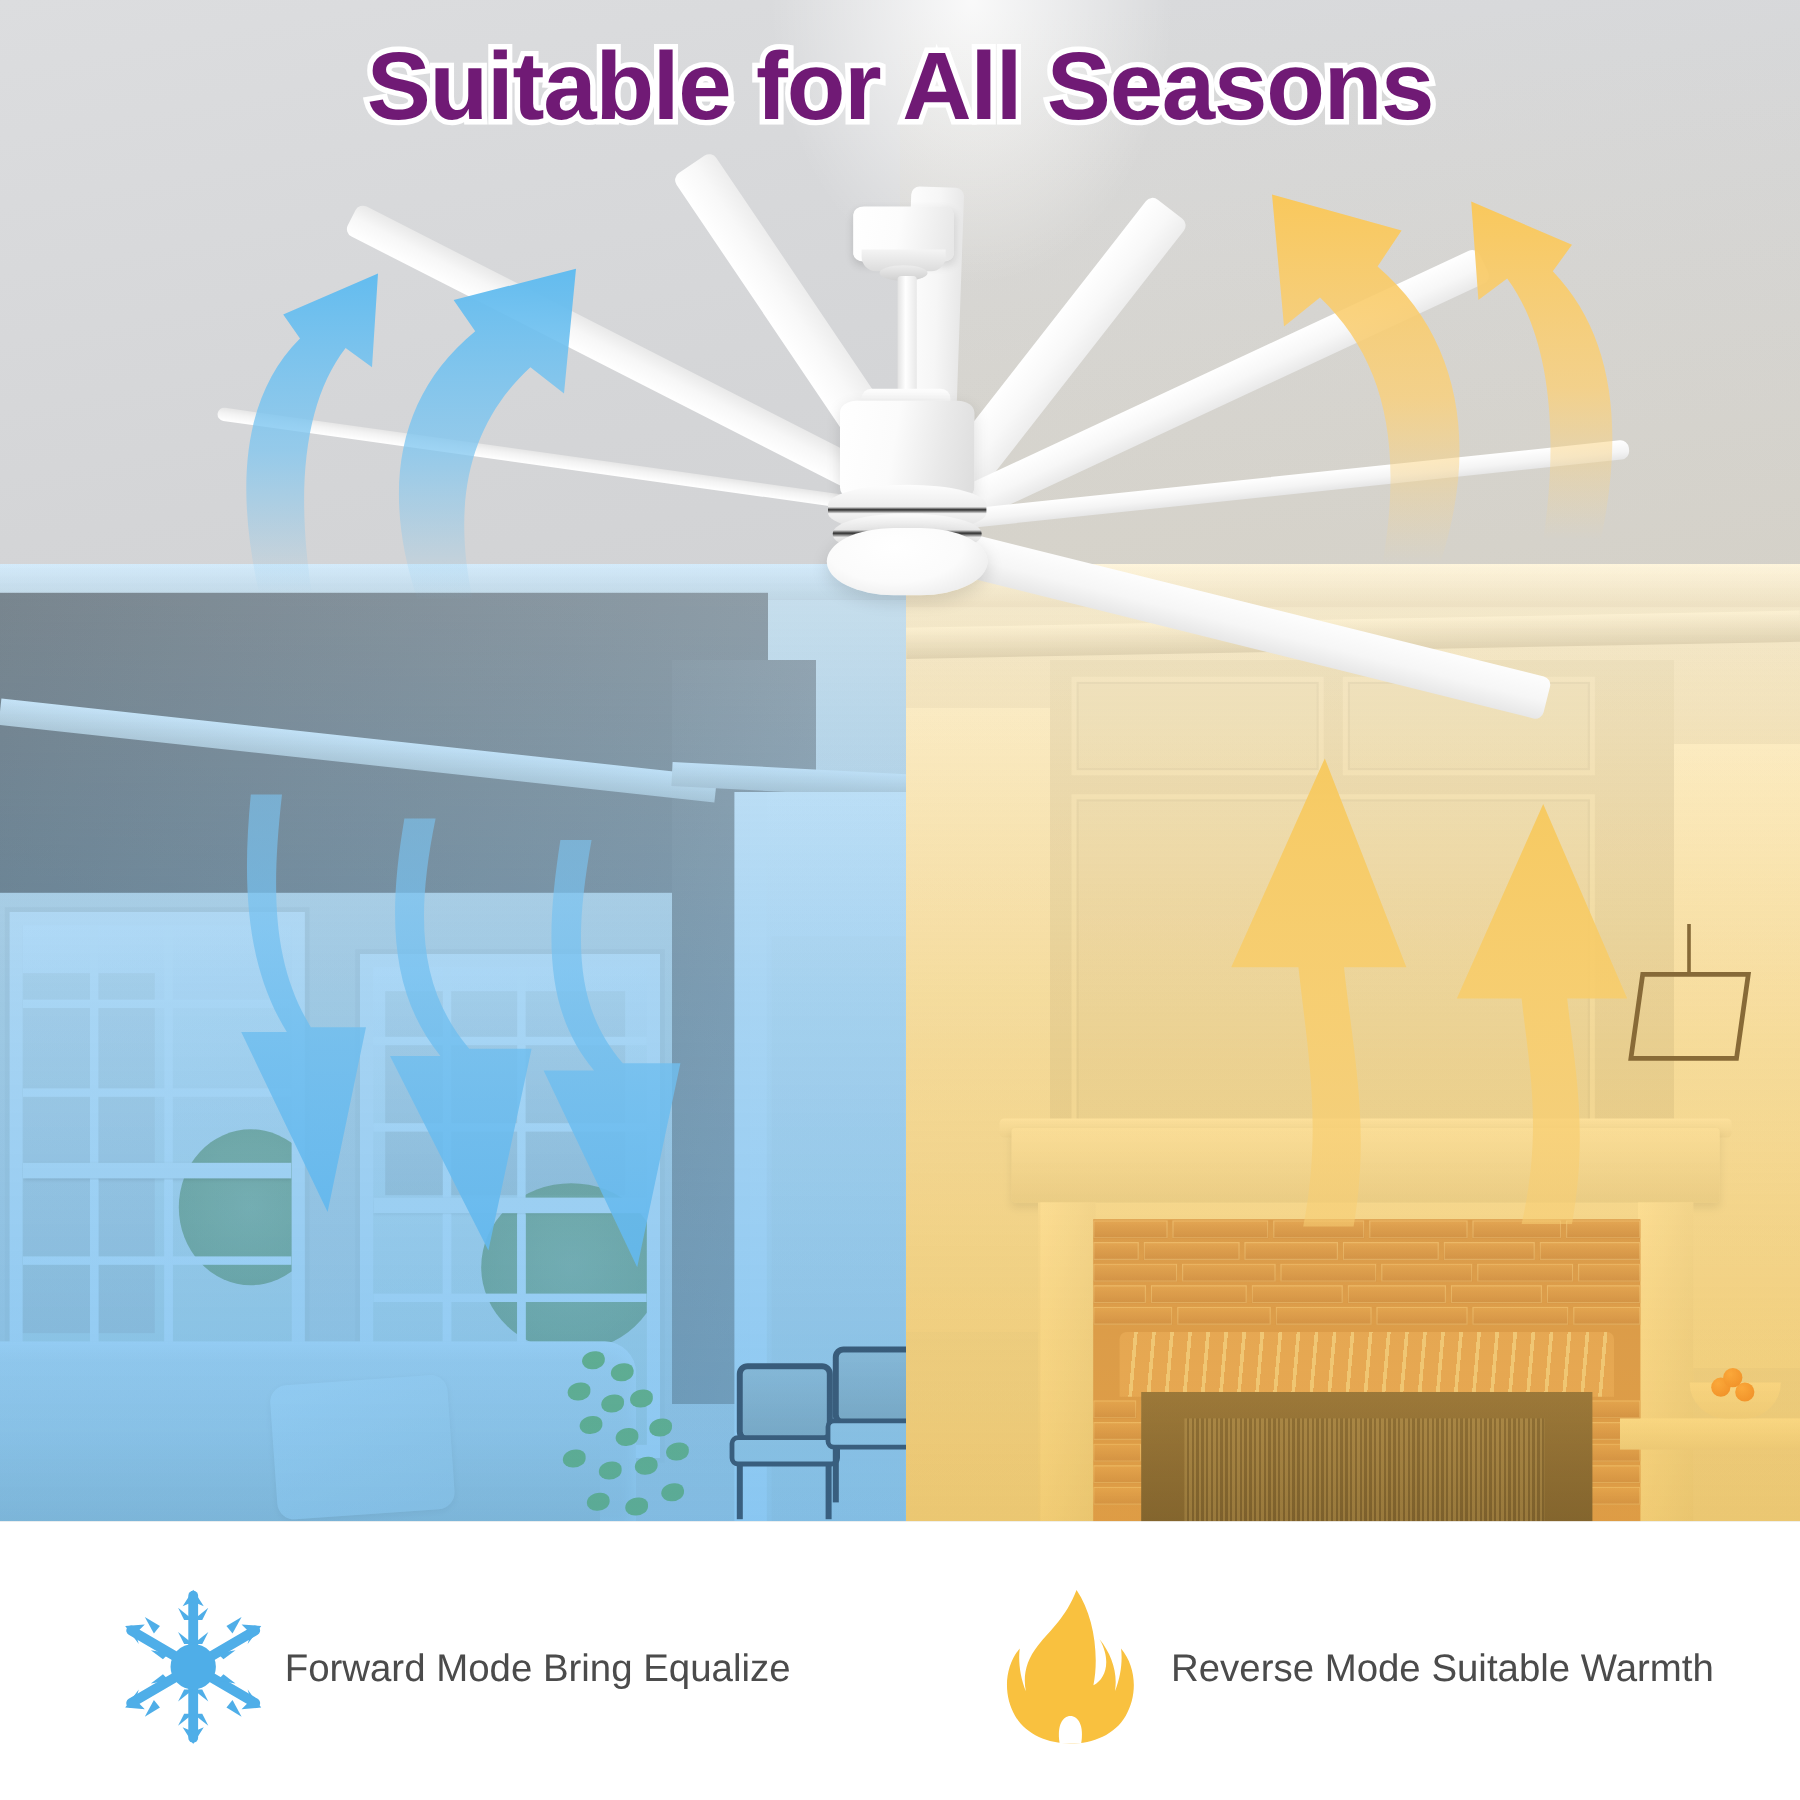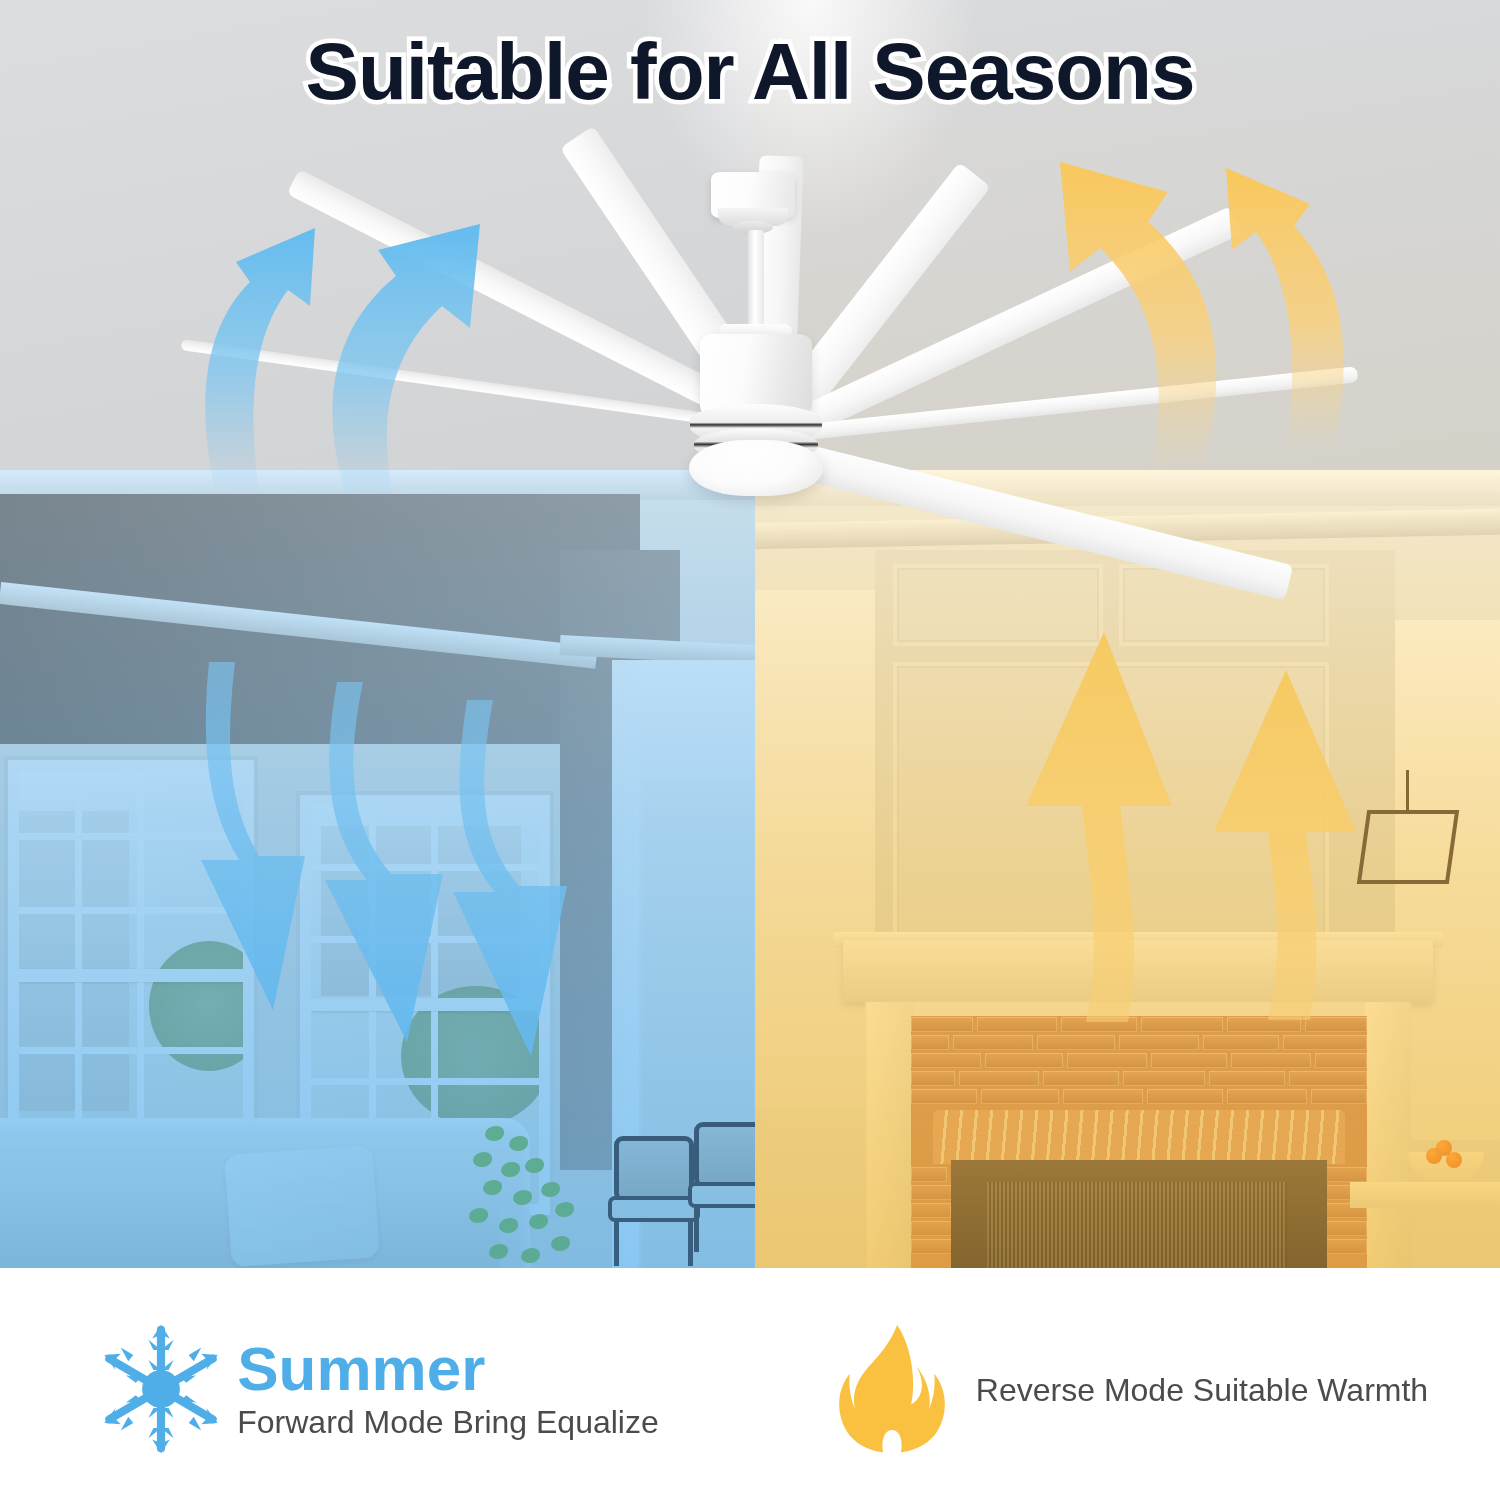--- a/index.html
+++ b/index.html
@@ -174,21 +174,21 @@
   .light { position:absolute; left:689px; top:440px; width:134px; height:56px;
     border-radius:50%/60%;
     background:radial-gradient(ellipse at 42% 28%,#ffffff 0%,#fbfbfb 52%,#ededed 80%,#dcdcdc 100%);
     box-shadow:0 5px 14px rgba(0,0,0,.13); }
 
   
   .arrow-svg { position:absolute; }
 
   
   #title { position:absolute; left:0; top:26px; width:1500px; text-align:center;
-    font-size:80px; font-weight:bold; letter-spacing:-1px; color:#0f172a;
+    font-size:80px; font-weight:bold; letter-spacing:-1px; color:#701a75;
     -webkit-text-stroke:9px #ffffff; paint-order:stroke fill;
     text-shadow:0 0 3px rgba(255,255,255,.9); }
 
   
   #bottom { position:absolute; left:0; top:1268px; width:1500px; height:232px; background:#fff;
     display:flex; }
   .feature { flex:1; display:flex; align-items:center; justify-content:center;
     padding-top:10px; }
   .feature .ico { width:140px; height:150px; flex:0 0 140px; display:flex;
     align-items:center; justify-content:center; }
@@ -532,21 +532,20 @@
               <path d="M24 75 L18 86 L28 80 Z"></path>
             <path d="M34 44 L22 42 L30 48 Z"></path>
               <path d="M66 62 L78 64 L70 58 Z"></path>
             <path d="M66 44 L78 42 L70 48 Z"></path>
               <path d="M34 62 L22 64 L30 58 Z"></path>
           </g>
           <circle cx="50" cy="53" r="15"></circle>
         </svg>
       </div>
       <div class="txt">
-        <div class="ftitle">Summer</div>
         <div class="fsub">Forward Mode Bring Equalize</div>
       </div>
     </div>
 
     <div class="feature f-winter">
       <div class="ico">
         <svg width="110" height="134" viewBox="0 0 86 104" fill="#F9C13F">
           <path d="M47 2 C40 20 30 28 22 38 C14 48 12 58 14 68
                    C10 58 9 48 10 40 C0 52 -1 70 7 84 C14 96 28 102 43 102
                    C58 102 72 96 79 84 C87 70 86 52 76 40 C77 48 76 58 72 68

